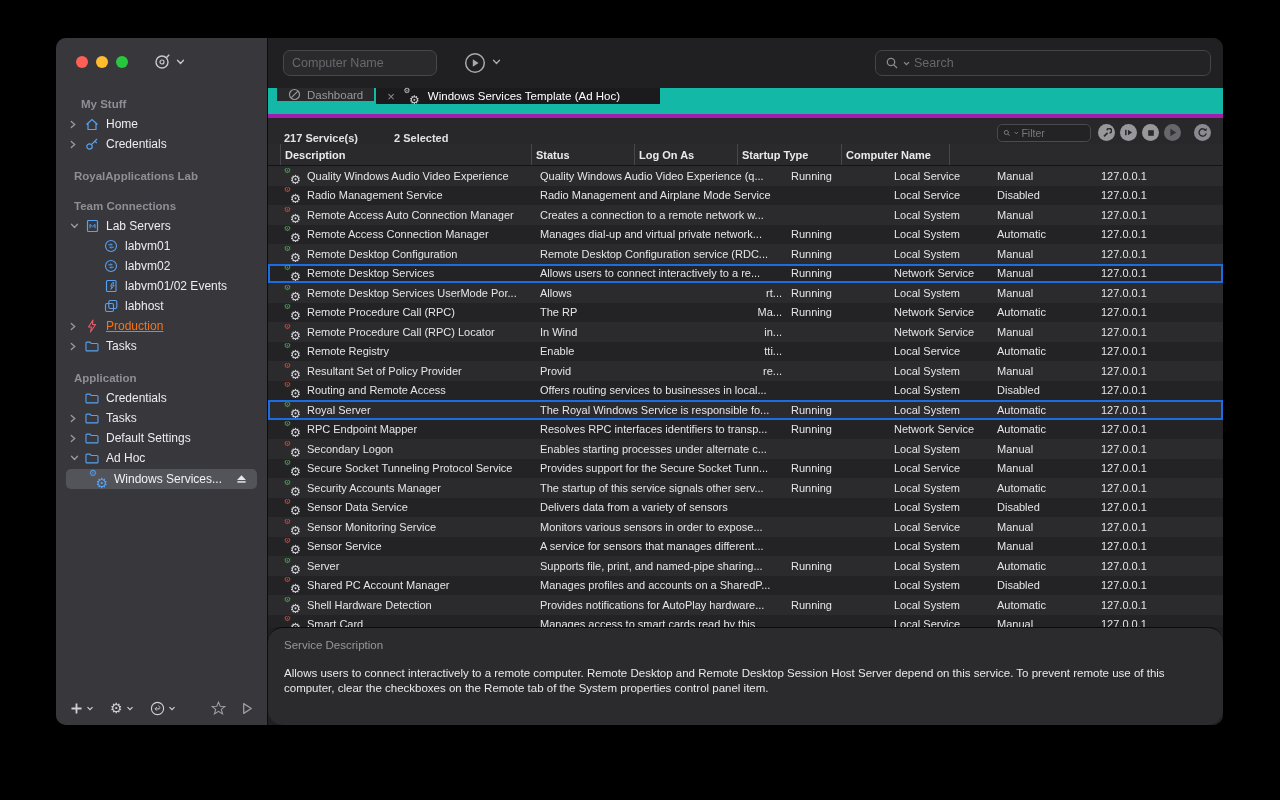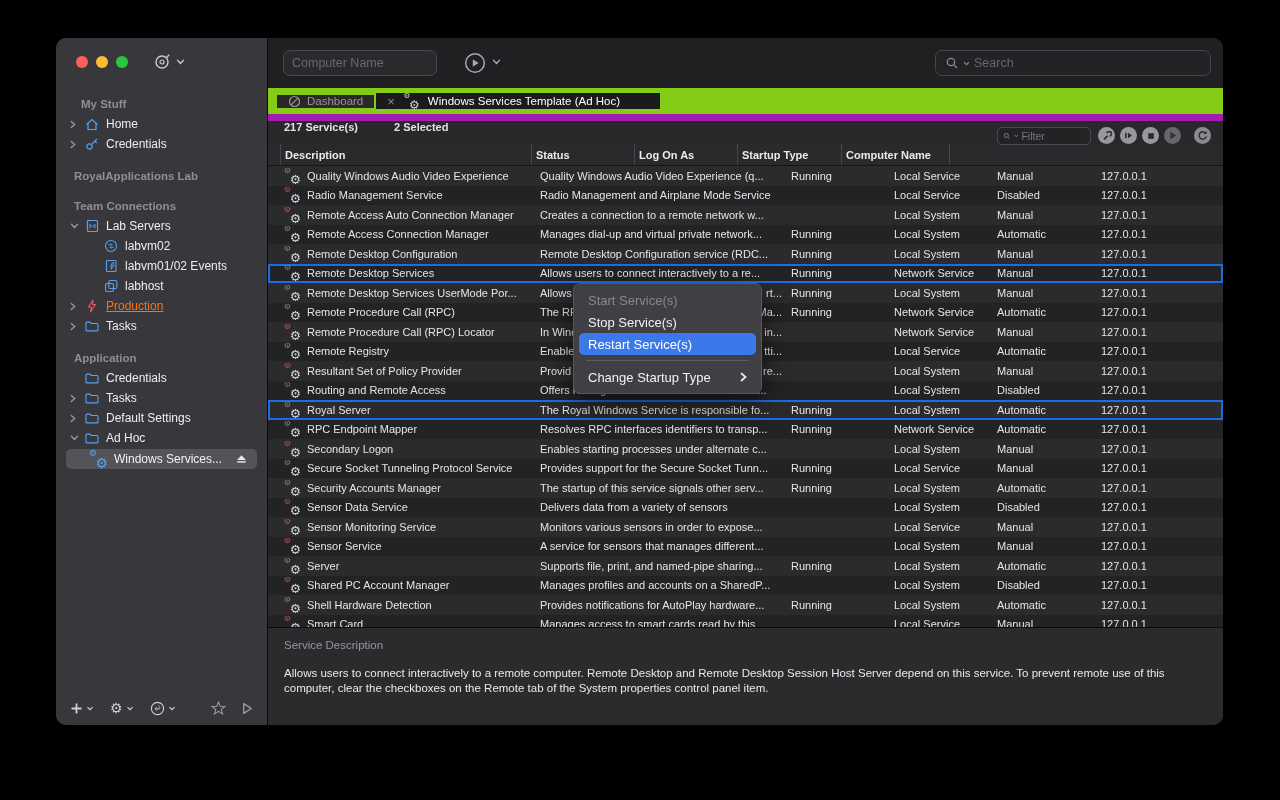--- a/index.html
+++ b/index.html
@@ -35,32 +35,32 @@
   .gear-small.running { color:#4aa455; } .gear-small.stopped { color:#cc4a40; }
 
   
   .main { flex:1; display:flex; flex-direction:column; position:relative; background:#202022; min-width:0; }
   .main-toolbar { height:50px; position:relative; flex:none; }
   .combo { position:absolute; left:15px; top:12px; width:154px; height:26px; border:1px solid #47474c; border-radius:7px; background:#2a2a2d; display:flex; overflow:hidden; }
   .combo input { flex:1; background:transparent; border:none; outline:none; color:#e8e8ea; font-size:12.5px; padding:0 8px; font-family:inherit; }
   .combo input::placeholder { color:#68686e; }
   .playbtn { position:absolute; left:196px; top:14px; width:22px; height:22px; color:#a9a9af; }
   .play-chev { position:absolute; left:224px; top:21px; color:#a9a9af; }
-  .searchbox { position:absolute; right:12px; top:12px; width:276px; height:26px; border:1px solid #454549; border-radius:7px; background:#232326; display:flex; align-items:center; padding:0 9px; gap:4px; color:#8a8a90; }
+  .searchbox { position:absolute; right:12px; top:12px; width:336px; height:26px; border:1px solid #454549; border-radius:7px; background:#232326; display:flex; align-items:center; padding:0 9px; gap:4px; color:#8a8a90; }
   .searchbox input { flex:1; background:transparent; border:none; outline:none; color:#e8e8ea; font-size:12.5px; font-family:inherit; }
   .searchbox input::placeholder { color:#66666c; }
 
-  .tabbar { height:26px; background:#84cc16; display:flex; align-items:center; flex:none; }
+  .tabbar { height:26px; background:#14b8a6; display:flex; align-items:flex-start; flex:none; }
   .tab { display:flex; align-items:center; font-size:11.5px; gap:6px; padding:0 11px; }
   .tab.inactive { margin-left:9px; background:#29292c; color:#96969c; }
   .tab.active { margin-left:2px; background:#1b1b1e; color:#fff; padding-right:40px; }
   .tab .close { color:#8e8e93; font-size:13px; margin-right:2px; }
   .tab .gearwrap { transform:scale(.85); margin-right:2px; }
 
-  .filterbar { height:30px; background:#28282a; border-top:7px solid #a21caf; display:flex; align-items:flex-start; flex:none; position:relative; font-size:11px; font-weight:700; color:#e2e2e5; }
+  .filterbar { height:30px; background:#28282a; border-top:4px solid #a21caf; display:flex; align-items:flex-end; flex:none; position:relative; font-size:11px; font-weight:700; color:#e2e2e5; }
   .count1 { margin-left:16px; } .count2 { margin-left:36px; }
   .filterbox { position:absolute; right:132px; top:6px; width:94px; height:18px; border:1px solid #4a4a4f; border-radius:5px; background:#232326; display:flex; align-items:center; padding:0 5px; gap:3px; color:#84848a; }
   .filterbox input { width:100%; background:transparent; border:none; outline:none; color:#e0e0e3; font-size:10.5px; font-weight:400; font-family:inherit; }
   .filterbox input::placeholder { color:#77777d; }
   .fb-btns { position:absolute; right:12px; top:6px; display:flex; align-items:center; gap:5px; }
   .cbtn { width:17px; height:17px; border-radius:50%; background:#97979c; color:#2b2b2e; display:flex; align-items:center; justify-content:center; }
   .cbtn.dim { background:#66666b; color:#333337; }
   .cbtn.refresh { margin-left:8px; background:#8a8a90; }
 
   
@@ -73,21 +73,21 @@
   .row { height:19.5px; display:flex; align-items:center; padding-left:12px; font-size:11px; color:#e5e5e8; }
   .row:nth-child(odd) { background:#2b2b2d; }
   .row:nth-child(even) { background:#232325; }
   .row.selected { box-shadow:inset 0 0 0 2px #1c6de4; }
   .cell { padding-left:4px; white-space:nowrap; overflow:hidden; }
   .cell.c-name { display:flex; align-items:center; gap:6px; padding-left:4px; }
   .cell.c-name .gearwrap { transform:scale(.92); }
   .cell.c-desc { position:relative; padding-left:5px; }
   .d-right { position:absolute; right:5px; top:0; }
 
-  .desc-panel { flex:1; background:#2b2b2d; border-top:1px solid #0a0a0c; padding:11px 16px 16px 16px; }
+  .desc-panel { flex:1; background:#2b2b2d; border-top:1px solid #0a0a0c; padding:11px 16px 16px 16px;border-radius:15px; }
   .desc-title { font-size:11.5px; color:#96969c; margin-bottom:15px; }
   .desc-body { font-size:11.5px; color:#e9e9ec; line-height:1.33; max-width:918px; }
 
   
   .context-menu { position:absolute; left:305px; top:245px; width:189px; background:#3f3f44; border:1px solid #57575c; border-radius:7px;
                   padding:5px 0; box-shadow:0 10px 28px rgba(0,0,0,.55); z-index:20; }
   .menu-item { height:22px; display:flex; align-items:center; padding:0 14px; font-size:13px; color:#f3f3f5; }
   .menu-item.disabled { color:#88888e; }
   .menu-item.highlighted { margin:0 5px; padding:0 9px; border-radius:5px; background:#3b78ea; color:#fff; }
   .menu-separator { height:1px; background:#5a5a5f; margin:5px 12px; }
@@ -155,20 +155,29 @@
             <path d="M1.5 1.5 L5 5.2 L8.5 1.5" fill="none" stroke="currentColor" stroke-width="1.5" stroke-linecap="round"></path>
           </svg>
         </span>
       <span class="ico">
           <svg width="13" height="14" viewBox="0 0 13 14">
             <rect x="1.5" y="1.5" width="10" height="11" rx="1" fill="none" stroke="currentColor" stroke-width="1.2"></rect>
             <path d="M4 9.2 V5.4 L6.5 7.8 L9 5.4 V9.2" fill="none" stroke="currentColor" stroke-width="1"></path>
           </svg>
         </span>
       <span>Lab Servers</span>
+    </div>
+    <div class="item child">
+      <span class="ico">
+          <svg width="14" height="14" viewBox="0 0 14 14">
+            <circle cx="7" cy="7" r="5.5" fill="none" stroke="currentColor" stroke-width="1.1"></circle>
+            <path d="M4.4 5.8 H8.2 M8.2 5.8 L6.9 4.5 M9.6 8.2 H5.8 M5.8 8.2 L7.1 9.5" fill="none" stroke="currentColor" stroke-width="1"></path>
+          </svg>
+        </span>
+      <span>labvm01</span>
     </div>
     <div class="item child">
       <span class="ico">
           <svg width="14" height="14" viewBox="0 0 14 14">
             <circle cx="7" cy="7" r="5.5" fill="none" stroke="currentColor" stroke-width="1.1"></circle>
             <path d="M4.4 5.8 H8.2 M8.2 5.8 L6.9 4.5 M9.6 8.2 H5.8 M5.8 8.2 L7.1 9.5" fill="none" stroke="currentColor" stroke-width="1"></path>
           </svg>
         </span>
       <span>labvm02</span>
     </div>
@@ -858,35 +867,15 @@
     <div class="cell c-startup">Manual</div>
     <div class="cell c-computer">127.0.0.1</div>
   </div>
 </div>
 
     <div class="desc-panel">
       <div class="desc-title">Service Description</div>
       <div class="desc-body">Allows users to connect interactively to a remote computer. Remote Desktop and Remote Desktop Session Host Server depend on this service.  To prevent remote use of this computer, clear the checkboxes on the Remote tab of the System properties control panel item.</div>
     </div>
 
-    <div class="context-menu">
-      <div class="menu-item disabled">
-          <span>Start Service(s)</span>
-        </div>
-      <div class="menu-item">
-          <span>Stop Service(s)</span>
-        </div>
-      <div class="menu-item highlighted">
-          <span>Restart Service(s)</span>
-        </div>
-      <div class="menu-separator"></div>
-      <div class="menu-item submenu">
-        <span>Change Startup Type</span>
-        <span class="sub-arrow">
-            <svg width="7" height="10" viewBox="0 0 7 10">
-              <path d="M1.5 1.5 L5.5 5 L1.5 8.5" fill="none" stroke="currentColor" stroke-width="1.8" stroke-linecap="round"></path>
-            </svg>
-          </span>
-      </div>
-    </div>
 
   </div>
 </div>
 
 </body></html>

